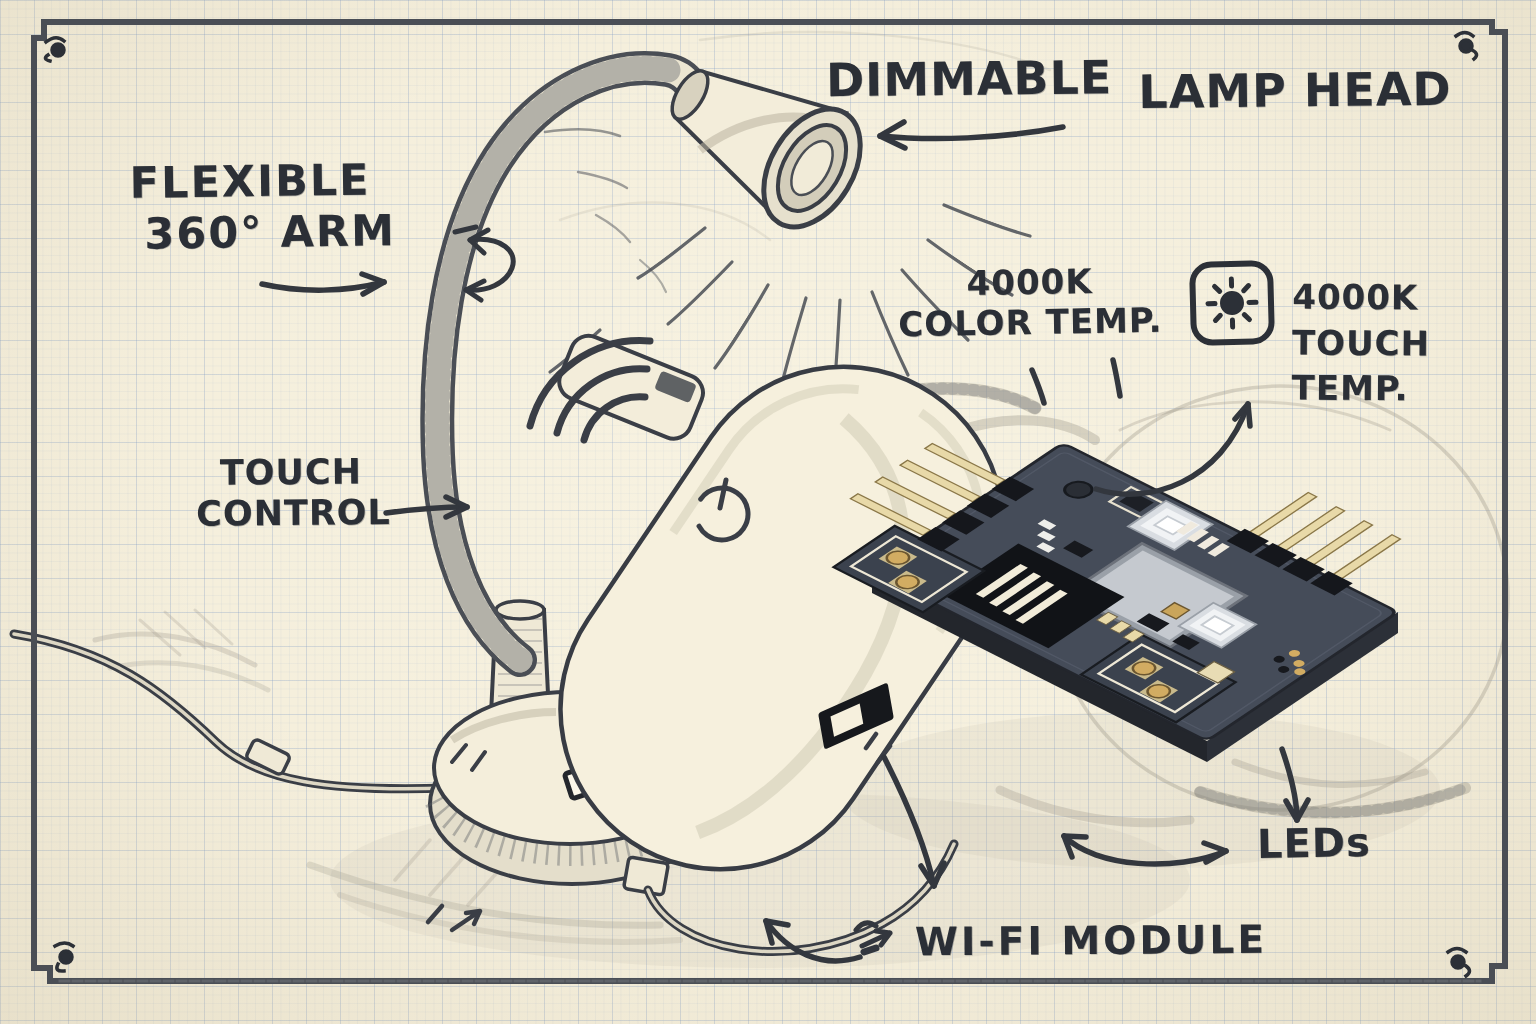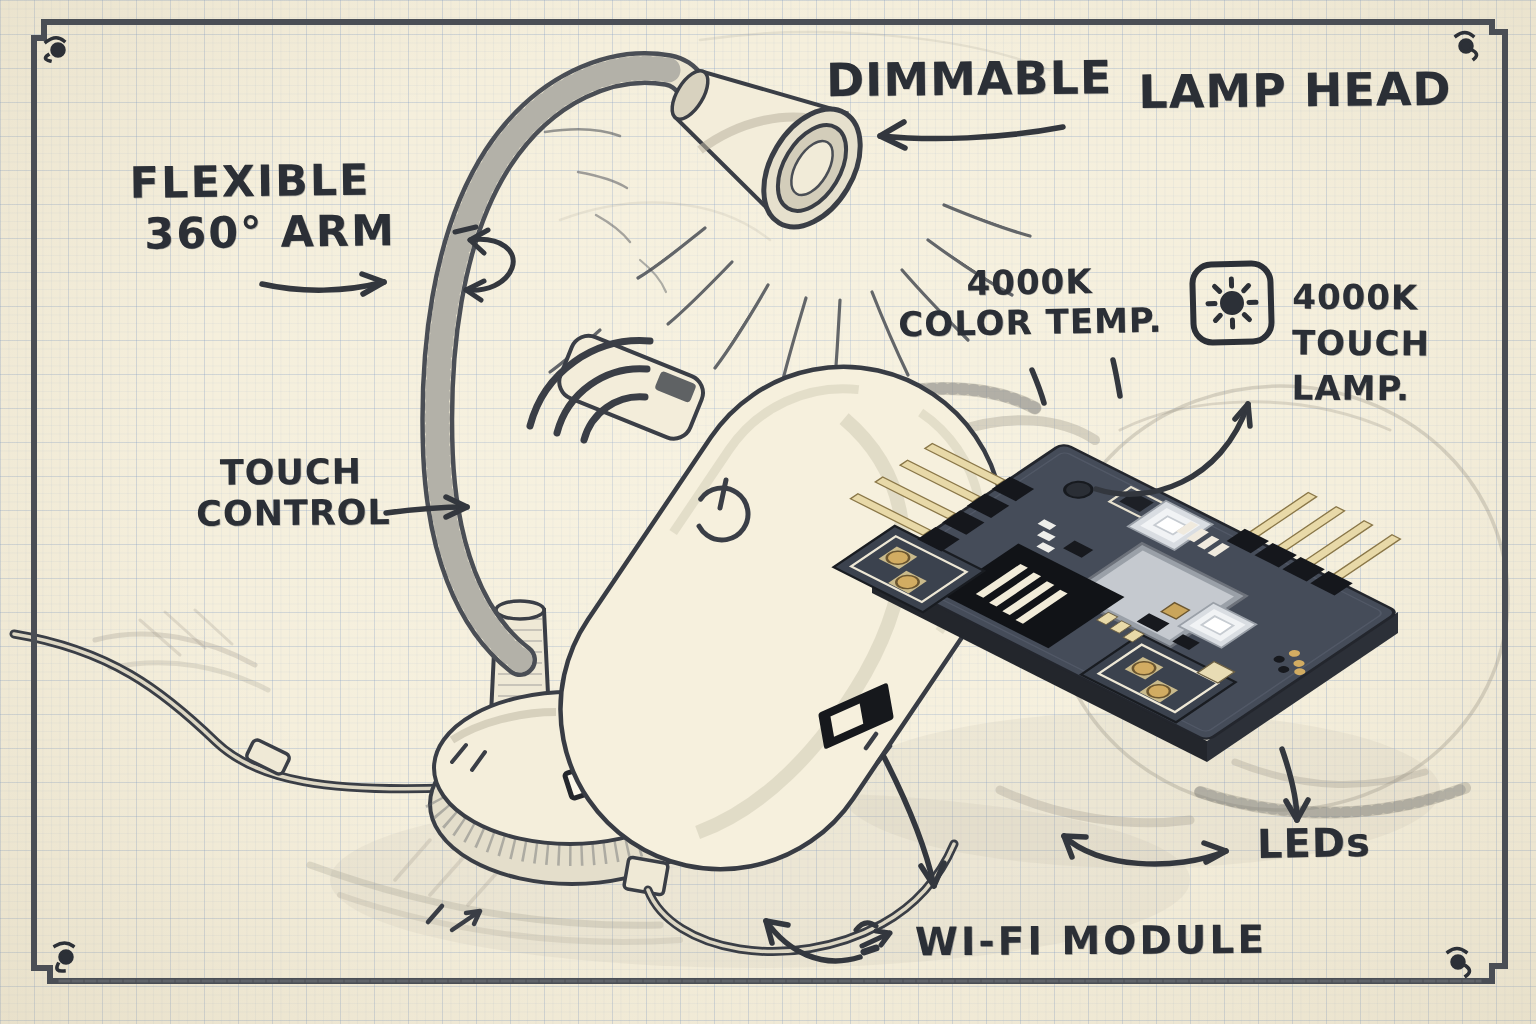--- a/index.html
+++ b/index.html
@@ -402,21 +402,21 @@
         <line x1="42" y1="42" x2="47" y2="47"></line>
         <line x1="13" y1="47" x2="18" y2="42"></line>
         <line x1="42" y1="18" x2="47" y2="13"></line>
       </g>
     </svg>
   </div>
 
   <div class="lbl" id="lbl-ct-right">
     <span class="row">4000K</span>
     <span class="row">TOUCH</span>
-    <span class="row">LAMP.</span>
+    <span class="row">TEMP.</span>
   </div>
 
   <div class="lbl" id="lbl-leds">
     <span>LEDs</span>
   </div>
 
   <div class="lbl" id="lbl-wifi">
     <span>WI-FI MODULE</span>
   </div>
 </div>

